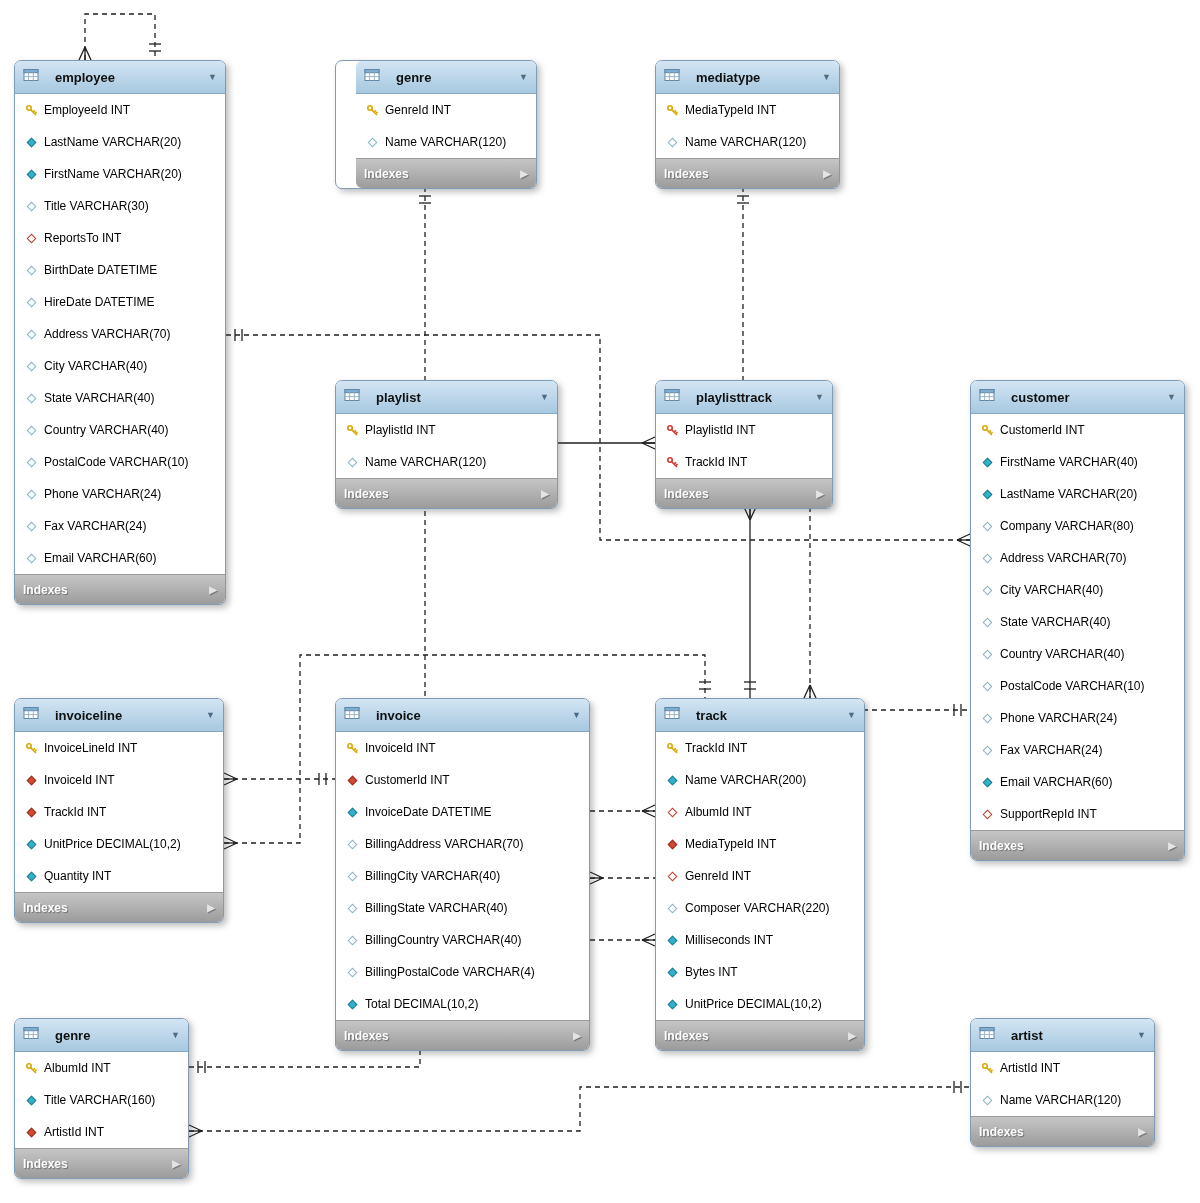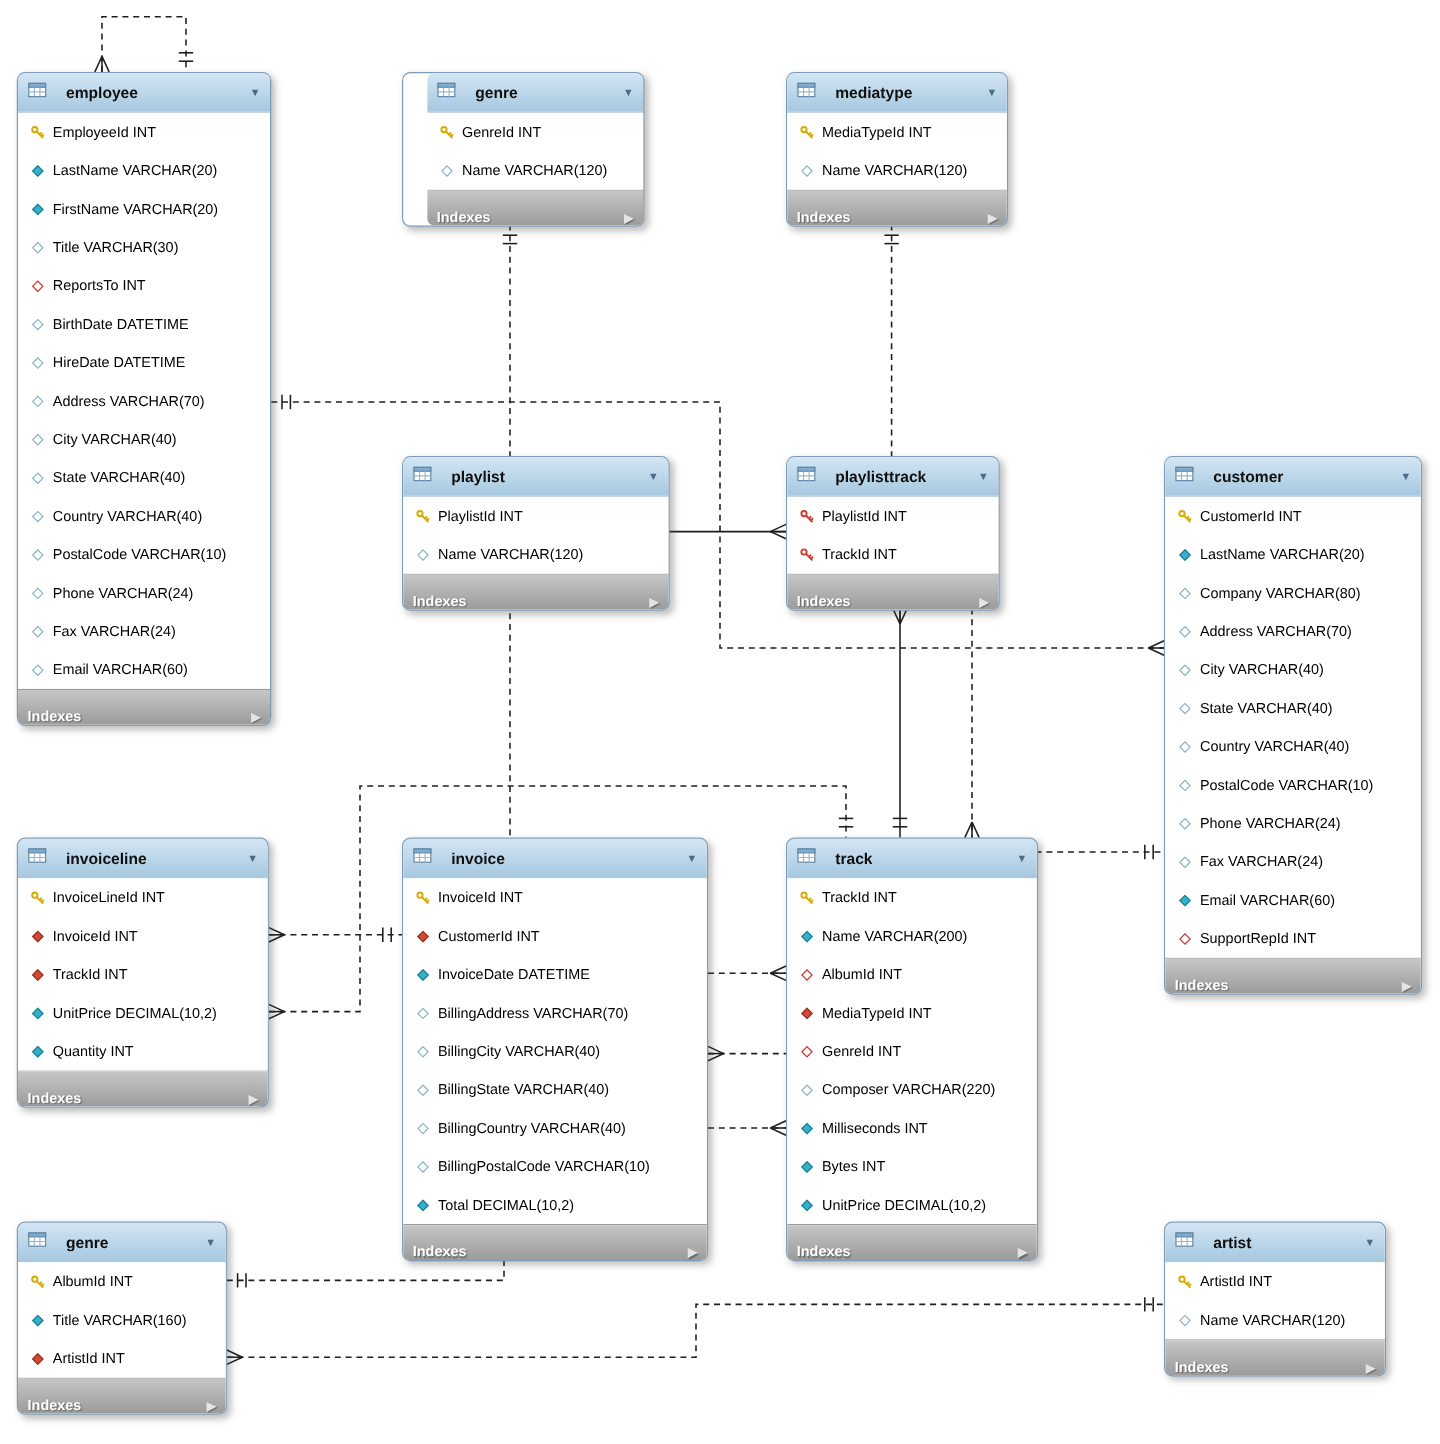--- a/index.html
+++ b/index.html
@@ -84,21 +84,21 @@
     box-sizing: border-box;
   }
   .d-notnull { background: var(--notnull-diamond, #35b0c9); border: 1px solid #1d7f96; }
   .d-null    { background: #ffffff; border: 1px solid #86b4c8; }
   .d-fk      { background: var(--fk-diamond, #d14836); border: 1px solid #9c2f20; }
   .d-fknull  { background: #ffffff; border: 1px solid #c0392b; }
 
   .t-footer {
     height: 30px;
     display: flex;
-    align-items: flex-end;
+    align-items: center;
     padding: 0 8px;
     box-sizing: border-box;
     background: linear-gradient(180deg, var(--footer-top, #c6c6c6) 0%, var(--footer-bottom, #9b9b9b) 100%);
     border-top: 1px solid #9a9a9a;
     border-radius: 0 0 6px 6px;
     color: #ffffff;
     font-weight: bold;
     font-size: 12px;
     text-shadow: 1px 1px 1px rgba(0,0,0,0.35);
   }
@@ -482,20 +482,26 @@
                 <circle cx="4" cy="4" r="2.2" fill="none" stroke="#d8a900" stroke-width="1.6"></circle>
                 <path d="M5.6 5.6 L11 11 M8.1 8.1 L9.9 6.3 M9.7 9.7 L11.5 7.9" fill="none" stroke="#d8a900" stroke-width="1.6"></path>
               </svg>
             </span>
     <span class="c-text">CustomerId INT</span>
   </div>
           <div class="t-row">
     <span class="c-icon">
               <span class="d d-notnull"></span>
             </span>
+    <span class="c-text">FirstName VARCHAR(40)</span>
+  </div>
+          <div class="t-row">
+    <span class="c-icon">
+              <span class="d d-notnull"></span>
+            </span>
     <span class="c-text">LastName VARCHAR(20)</span>
   </div>
           <div class="t-row">
     <span class="c-icon">
               <span class="d d-null"></span>
             </span>
     <span class="c-text">Company VARCHAR(80)</span>
   </div>
           <div class="t-row">
     <span class="c-icon">
@@ -668,21 +674,21 @@
           <div class="t-row">
     <span class="c-icon">
               <span class="d d-null"></span>
             </span>
     <span class="c-text">BillingCountry VARCHAR(40)</span>
   </div>
           <div class="t-row">
     <span class="c-icon">
               <span class="d d-null"></span>
             </span>
-    <span class="c-text">BillingPostalCode VARCHAR(10)</span>
+    <span class="c-text">BillingPostalCode VARCHAR(4)</span>
   </div>
           <div class="t-row">
     <span class="c-icon">
               <span class="d d-notnull"></span>
             </span>
     <span class="c-text">Total DECIMAL(10,2)</span>
   </div>
         </div>
     <div class="t-footer">
       <span class="t-footer-label">Indexes</span>

